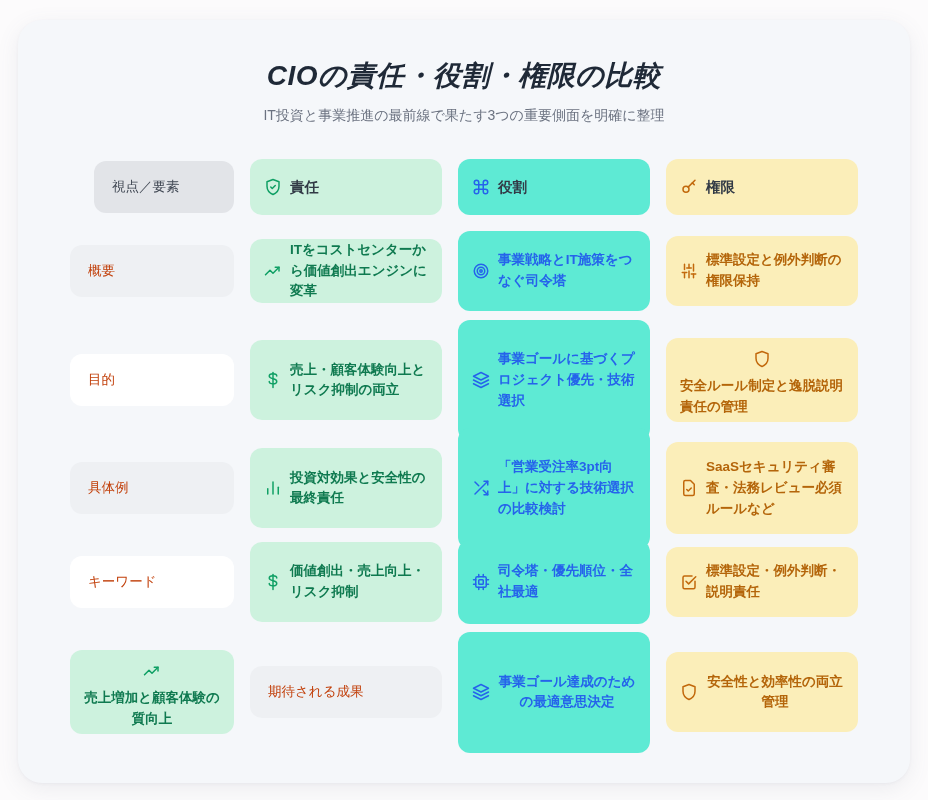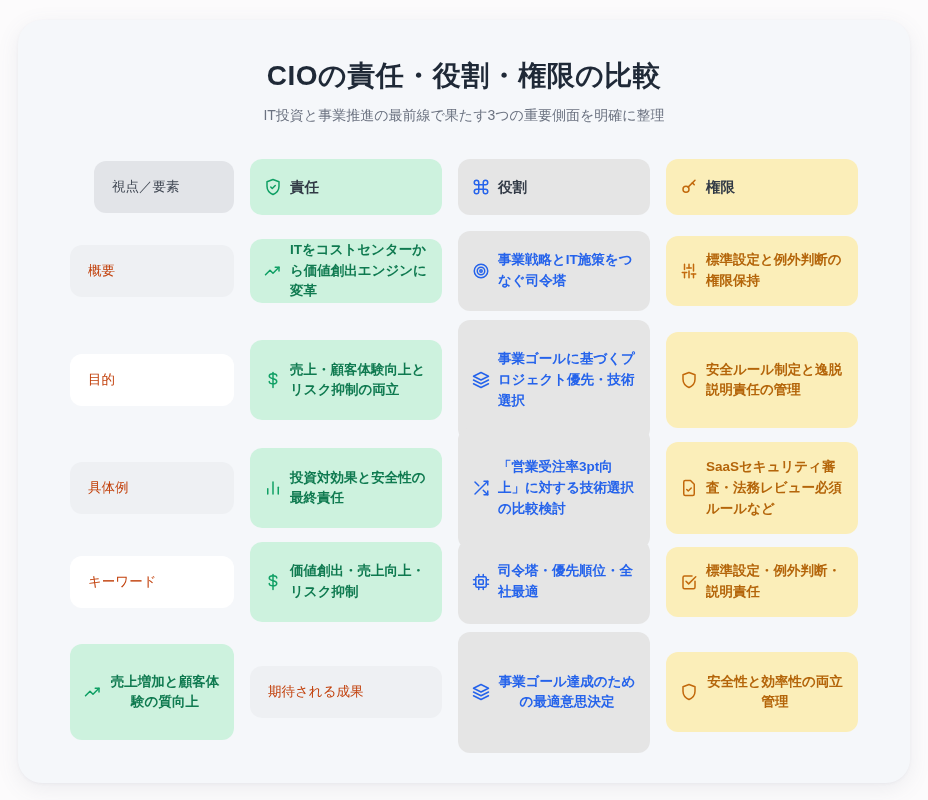--- a/index.html
+++ b/index.html
@@ -37,20 +37,21 @@
   .title-wrap {
     text-align: center;
     padding-top: 38px;
   }
   .title {
     font-size: 28px;
     font-weight: bold;
     color: #1f2937;
     letter-spacing: 0.5px;
     line-height: 1.3;
+    font-style: italic;
   }
   .subtitle {
     margin-top: 12px;
     font-size: 14px;
     color: #6b7280;
     line-height: 1.4;
   }
 
   
   .table {
@@ -110,32 +111,32 @@
     justify-content: center;
   }
   .c-cell .tx { flex: 1 1 auto; font-weight: bold; }
 
   
   .c-cell.head { height: 56px; font-size: 14.5px; }
   .c-cell.head .tx { color: #323a46; }
 
   
   .green  { background: #cdf2de; color: #0f7a50; }
-  .blue   { background: #e5e5e5; color: #2563eb; }
+  .blue   { background: #5eead4; color: #2563eb; }
   .amber  { background: #fbeeb9; color: #b4650a; }
 
   .green  .ic svg { stroke: #10a065; }
   .blue   .ic svg { stroke: #2563eb; }
   .amber  .ic svg { stroke: #c2690c; }
 
   
   .h56 { height: 64px; }
   .h70 { height: 70px; }
   .h80 { height: 80px; }
-  .h86 { height: 96px; }
+  .h86 { height: 84px; flex-direction: column; }
   .h92 { height: 92px; }
   .h100 { height: 121px; }
 
   .center-txt { justify-content: flex-start; }
   .center-txt .tx { text-align: center; }
 </style>
 </head>
 <body>
 
 <div class="page">

